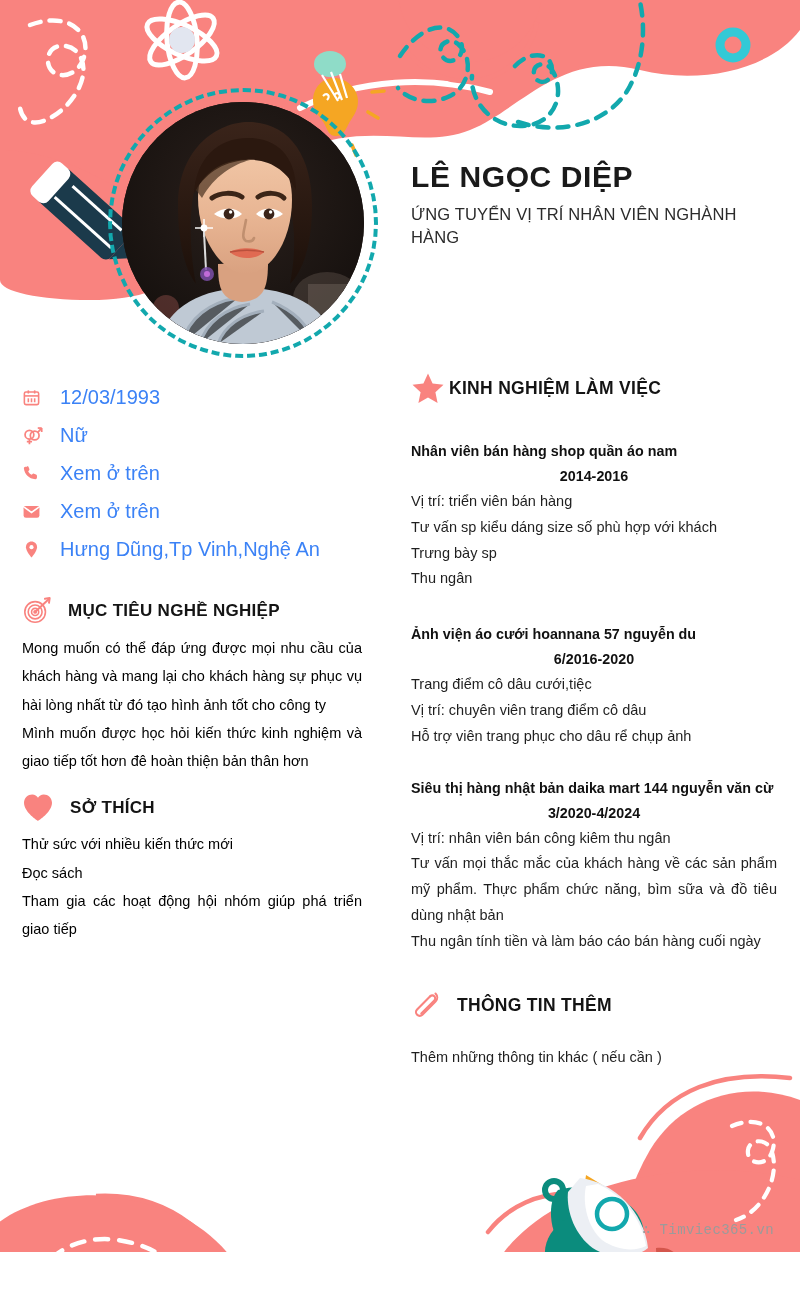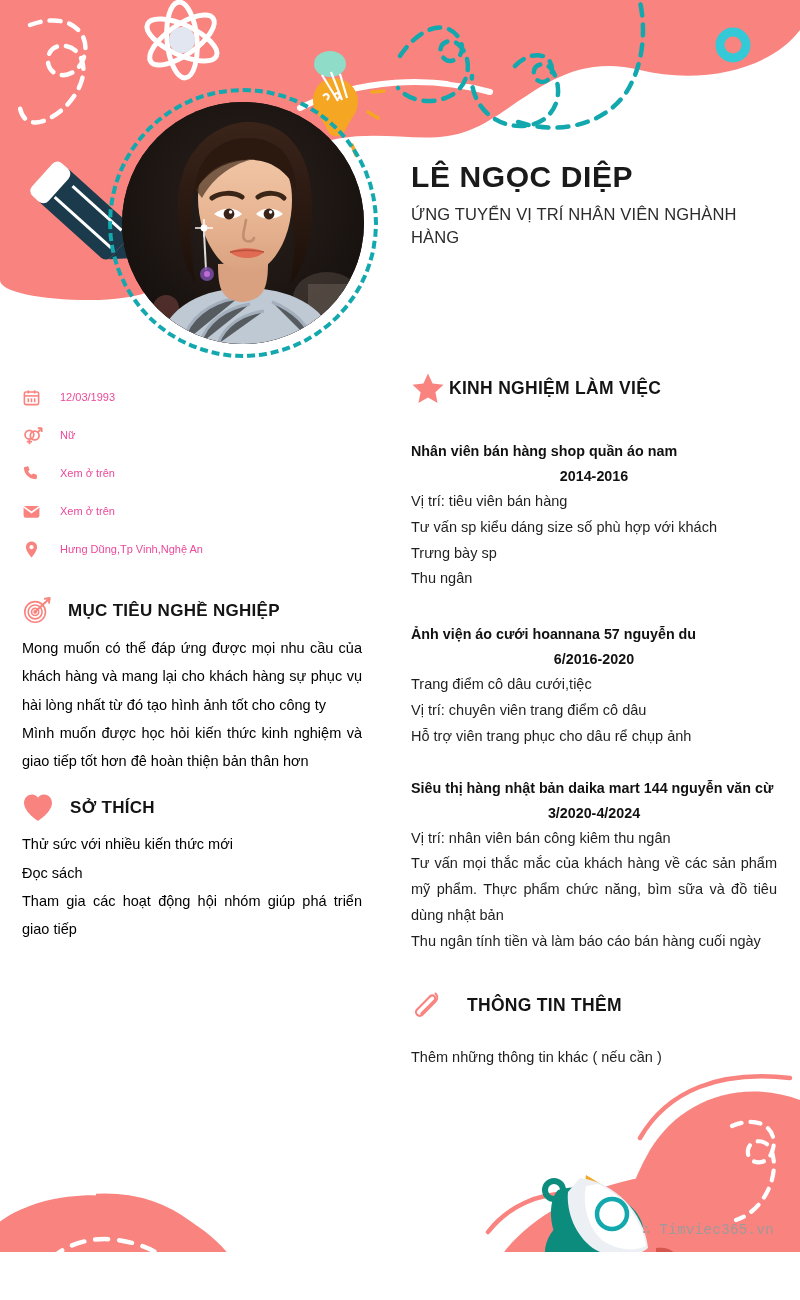--- a/index.html
+++ b/index.html
@@ -90,22 +90,22 @@
     height: 38px;
   }
   .contact-ico {
     width: 38px;
     flex: 0 0 38px;
     display: flex;
     align-items: center;
     color: #F9837F;
   }
   .contact-txt {
-    font-size: 11px;
-    color: #ec4899;
+    font-size: 20px;
+    color: #3b82f6;
   }
 
   
   .sec-head {
     display: flex;
     align-items: center;
     gap: 16px;
     margin-bottom: 8px;
   }
   .sec-ico {
@@ -409,21 +409,21 @@
           <svg width="34" height="33" viewBox="0 0 34 33" fill="#F9837F">
             <path d="M17 1.5 L21.6 11.6 L32.5 12.8 L24.4 20.2 L26.6 31 L17 25.6 L7.4 31 L9.6 20.2 L1.5 12.8 L12.4 11.6 Z"></path>
           </svg>
         </span>
         <span class="sec-title big">KINH NGHIỆM LÀM VIỆC</span>
       </div>
 
       <div class="job">
         <div class="job-title">Nhân viên bán hàng shop quần áo nam</div>
         <div class="job-date">2014-2016</div>
-        <div class="job-line">Vị trí: tiêu viên bán hàng</div>
+        <div class="job-line">Vị trí: triển viên bán hàng</div>
         <div class="job-line">Tư vấn sp kiểu dáng size số phù hợp với khách</div>
         <div class="job-line">Trưng bày sp</div>
         <div class="job-line">Thu ngân</div>
       </div>
 
       <div class="job" style="margin-top:30px;">
         <div class="job-title">Ảnh viện áo cưới hoannana 57 nguyễn du</div>
         <div class="job-date">6/2016-2020</div>
         <div class="job-line">Trang điểm cô dâu cưới,tiệc</div>
         <div class="job-line">Vị trí: chuyên viên trang điểm cô dâu</div>
@@ -433,21 +433,21 @@
       <div class="job" style="margin-top:26px;">
         <div class="job-title">Siêu thị hàng nhật bản daika mart 144 nguyễn văn cừ</div>
         <div class="job-date">3/2020-4/2024</div>
         <div class="job-line">Vị trí: nhân viên bán công kiêm thu ngân</div>
         <div class="job-line">Tư vấn mọi thắc mắc của khách hàng về các sản phẩm mỹ phẩm. Thực phẩm chức năng, bìm sữa và đồ tiêu dùng nhật bản</div>
         <div class="job-line">Thu ngân tính tiền và làm báo cáo bán hàng cuối ngày</div>
       </div>
     </div>
 
     <div style="margin-top:34px;">
-      <div class="sec-head" style="gap:24px;margin-bottom:22px;">
+      <div class="sec-head" style="gap:14px;margin-bottom:22px;">
         <span class="sec-ico">
           <svg width="32" height="34" viewBox="0 0 32 34" fill="none" stroke="#F9837F" stroke-width="2.1" stroke-linecap="round">
             <path d="M24.5 4.5 C26.8 6.8 26.8 10.3 24.5 12.6 L11.4 25.7
                      C9.9 27.2 7.6 27.2 6.1 25.7 C4.6 24.2 4.6 21.9 6.1 20.4
                      L19.2 7.3"></path>
             <path d="M19.2 7.3 C20.4 6.1 22.2 6.1 23.3 7.3 C24.5 8.4 24.5 10.3 23.3 11.4
                      L10.3 24.5"></path>
           </svg>
         </span>
         <span class="sec-title big">THÔNG TIN THÊM</span>

